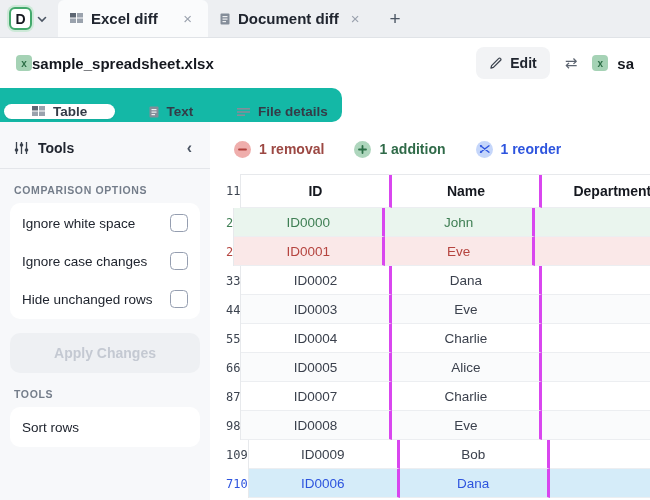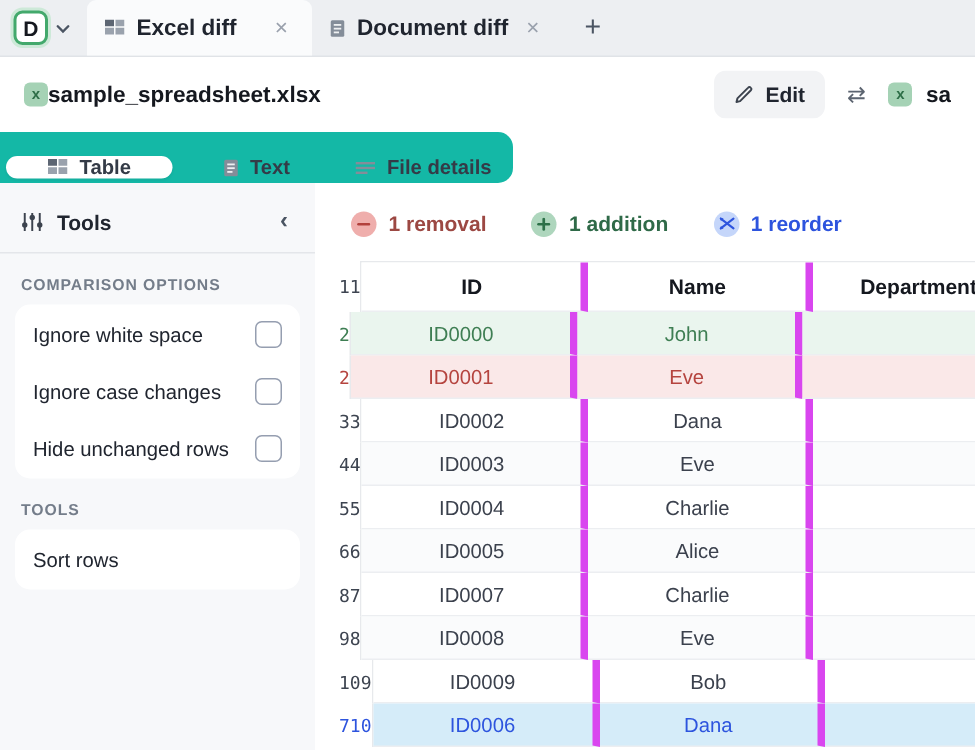--- a/index.html
+++ b/index.html
@@ -77,21 +77,21 @@
   
   .dtable { margin-top:14px; }
   .trow { display:flex; align-items:stretch; height:29px; }
   .trow.hdr { height:34px; }
   .gl, .gr { display:flex; align-items:center; justify-content:flex-end;
     font-family:"DejaVu Sans Mono","Liberation Mono",monospace; font-size:12px; color:#3d4450; }
   .gl { width:34px; } .gr { width:38px; }
   .gsp { width:22px; }
   .cells { display:flex; border-left:1px solid #e7e9ec; }
   .trow.hdr .cells { border-top:1px solid #e7e9ec; }
-  .cell { display:flex; align-items:center; justify-content:center; border-right:5px solid #d946ef;
+  .cell { display:flex; align-items:center; justify-content:center; border-right:3px solid #d946ef;
     border-bottom:1px solid #eceef1; font-size:13.5px; color:#3b414d; background:#fff; }
   .c0 { width:151px; } .c1 { width:150px; } .c2 { width:220px; }
   .trow.hdr .cell { font-weight:700; font-size:14px; color:#15181f; }
   .trow.hdr .cell.c2 { justify-content:flex-start; padding-left:31px; }
   .trow.alt .cell { background:#fafbfc; }
   .trow.addition .cell { background:#eaf5ee; color:#3e7e53; }
   .trow.addition .gr { color:#3e7e53; }
   .trow.removal .cell { background:#fae8e8; color:#b5443f; }
   .trow.removal .gl { color:#b5443f; }
   .trow.reorder .cell { background:#d5ecf9; color:#2d54de; }
@@ -205,20 +205,21 @@
     <span class="ol">Ignore case changes</span>
     <span class="cbox"></span>
   </div>
 
   <div class="opt-row">
     <span class="ol">Hide unchanged rows</span>
     <span class="cbox"></span>
   </div>
 </div>
 
+    <button class="apply" disabled="">Apply Changes</button>
 
     <div class="sec-label">TOOLS</div>
     <div class="card">
   <div class="tool-row">Sort rows</div>
 
 </div>
   </div>
 
   <div class="main">
     <div class="summary">

